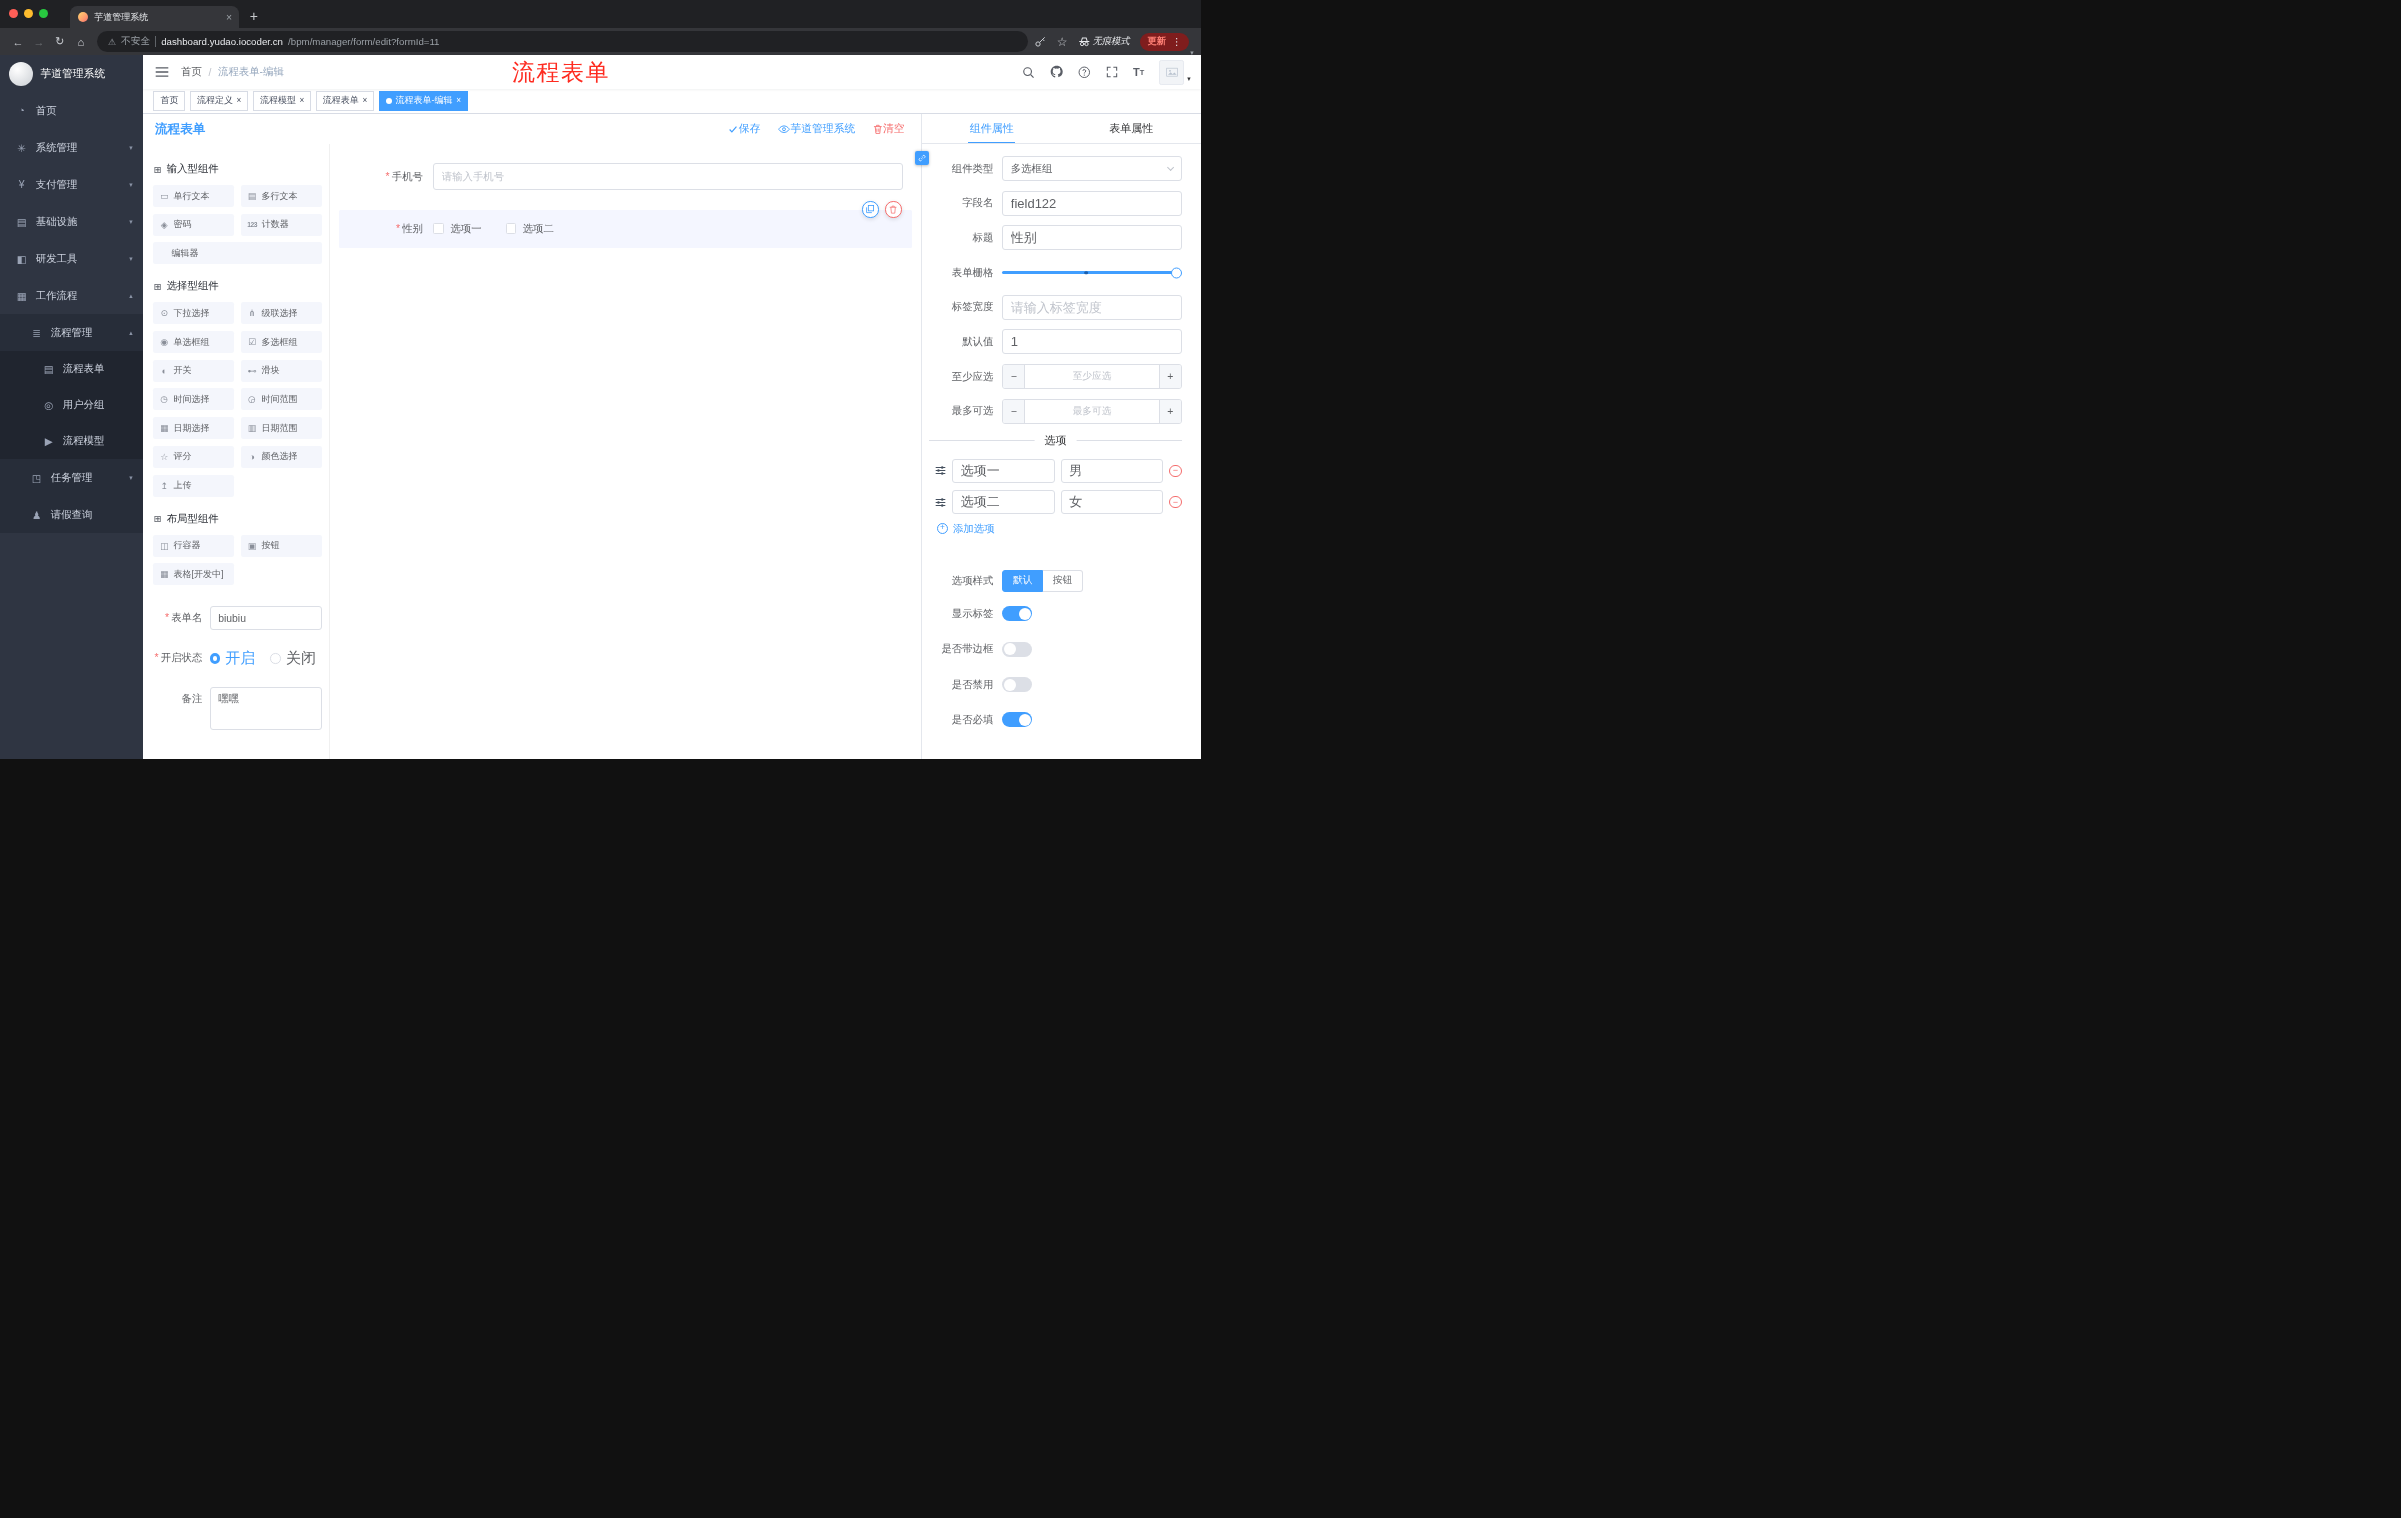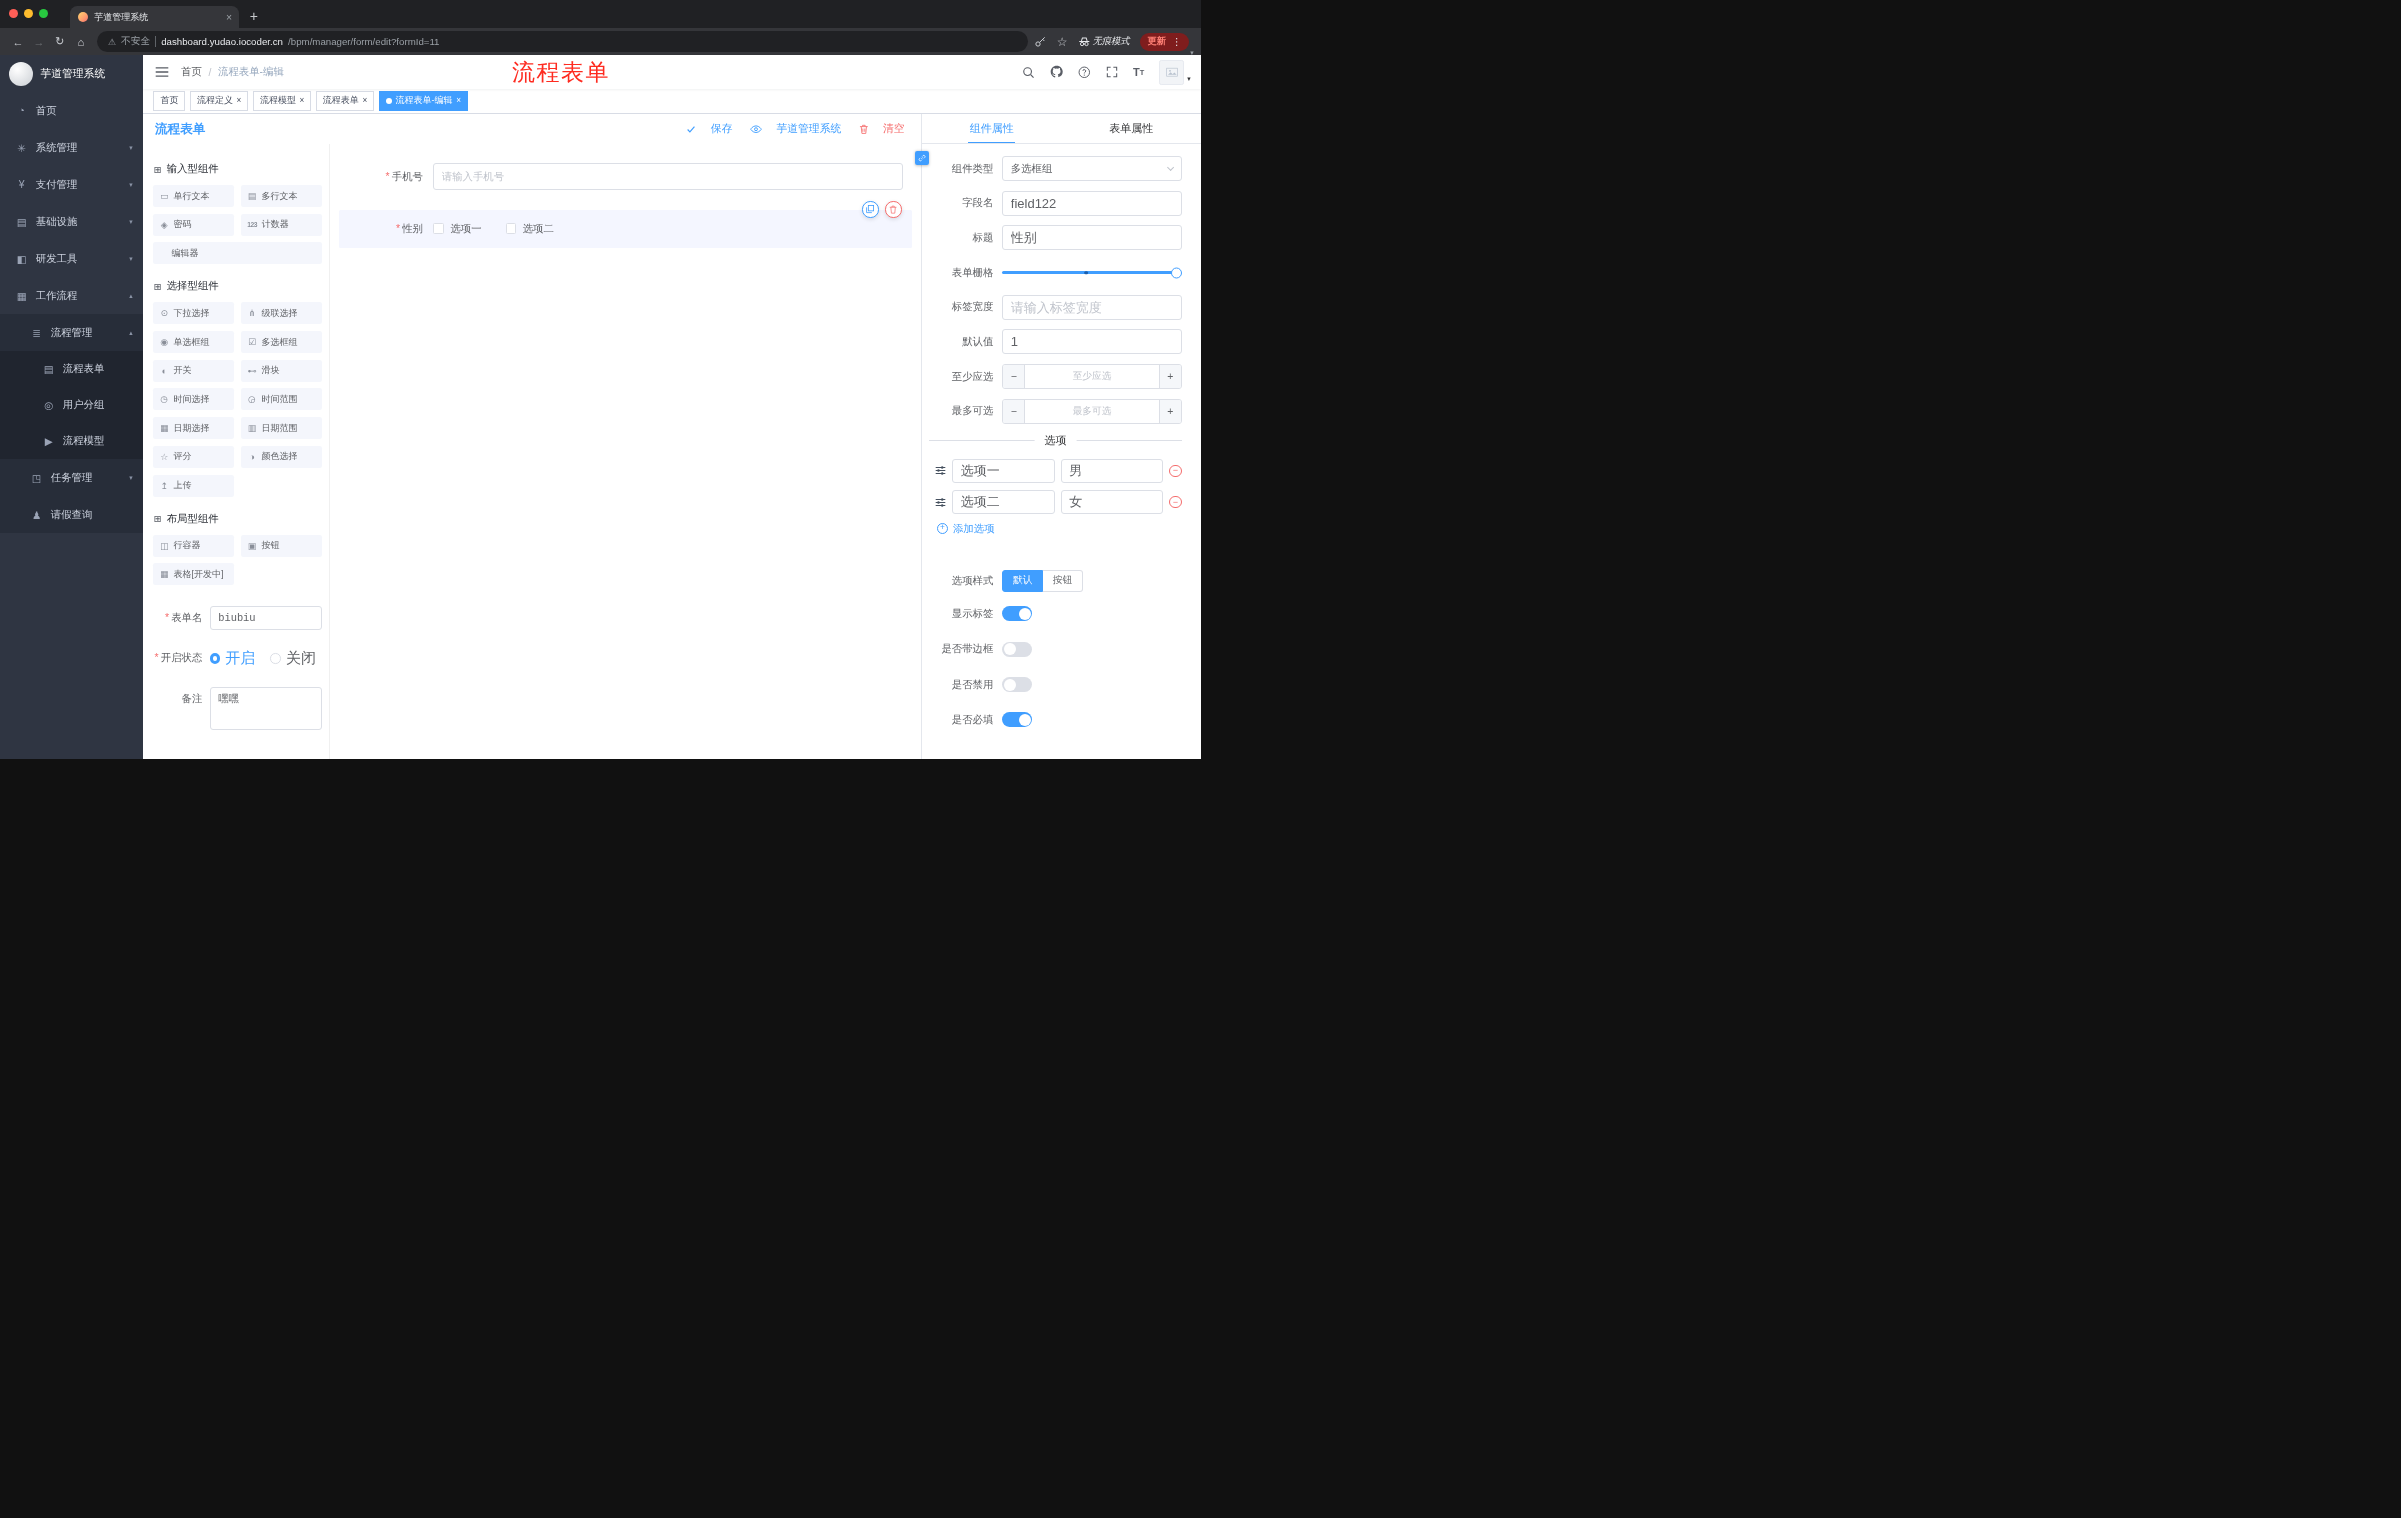--- a/index.html
+++ b/index.html
@@ -74,21 +74,21 @@
     display:flex; align-items:center; gap:3.7px; padding:0 6px; cursor:pointer; }
   .tag .tag-close { font-size:8.2px; }
   .tag.active { background:#409eff; border-color:#409eff; color:#fff; }
   .tag-dot { width:6px; height:6px; border-radius:50%; background:#fff; }
   
   .designer { flex:1; display:flex; min-height:0; }
   .designer-main { flex:1; display:flex; flex-direction:column; min-width:0; border-right:0.7px solid #e4e7ed; }
   .action-bar { height:30px; display:flex; align-items:center; padding:0 12px; flex-shrink:0; }
   .panel-title { color:#409eff; font-size:12.6px; font-weight:bold; }
   .bar-actions { margin-left:auto; display:flex; align-items:center; gap:18px; padding-right:4.5px; }
-  .bar-btn { display:flex; align-items:center; gap:14px; font-size:10.8px; color:#409eff; cursor:pointer; }
+  .bar-btn { display:flex; align-items:center; gap:0; font-size:10.8px; color:#409eff; cursor:pointer; }
   .bar-btn.danger { color:#f56c6c; }
   .designer-body { flex:1; display:flex; min-height:0; }
   
   .palette { width:187px; flex-shrink:0; border-right:0.7px solid #f0f0f0; padding:3px 7.4px 0 10.4px; overflow:hidden; }
   .pal-group-title { display:flex; align-items:center; gap:5.2px; margin:15px 0 9px; font-size:10.4px; color:#2b2f36; }
   .pg-icon { color:#5a5e66; font-size:9.7px; }
   .pal-grid { display:grid; grid-template-columns:1fr 1fr; gap:6.7px 7.4px; }
   .pal-item { height:22px; background:#f4f6fc; border-radius:2.2px; display:flex; align-items:center;
     gap:4.5px; padding:0 3px 0 6px; font-size:9px; color:#606266; cursor:move; white-space:nowrap; }
   .pi-icon { min-width:9.7px; text-align:center; color:#8a8f99; font-size:9px; }
@@ -98,21 +98,21 @@
   .meta { margin-top:21px; }
   .meta-row { display:flex; align-items:flex-start; margin-bottom:16.3px; }
   .meta-label { width:49px; flex-shrink:0; text-align:right; margin-right:7.4px; font-size:10.4px; color:#606266; padding-top:5.2px; }
   .meta-row.center .meta-label { padding-top:0; }
   .meta-row.center { align-items:center; }
   .star { color:#f56c6c; margin-right:2.2px; font-style:normal; }
   .el-input { width:100%; height:24px; border:0.7px solid #dcdfe6; border-radius:3px; padding:0 7.4px;
     font-size:10.4px; color:#606266; outline:none; background:#fff; font-family:inherit; }
   .el-input::placeholder { color:#c0c4cc; }
   .meta textarea.el-input { height:43px; padding:4.5px 7.4px; resize:none; line-height:1.4; }
-  .meta-control { flex:1; min-width:0;font-family:Liberation Mono, monospace; }
+  .meta-control { flex:1; min-width:0; }
   .radio-group { display:flex; align-items:center; gap:15px; height:24px; }
   .radio { display:flex; align-items:center; gap:5.2px; cursor:pointer; }
   .rdot { width:10.4px; height:10.4px; border-radius:50%; border:0.7px solid #dcdfe6; background:#fff; }
   .radio.checked .rdot { border:3.3px solid #409eff; }
   .radio .rlabel { font-size:15px; color:#606266; }
   .radio.checked .rlabel { color:#409eff; }
   
   .canvas { flex:1; min-width:0; padding:19.3px 9px 0 9px; overflow:hidden; }
   .cv-row { display:flex; align-items:center; padding-left:36px; padding-right:9px; }
   .cv-label { width:48px; flex-shrink:0; text-align:right; margin-right:10.4px; font-size:10.4px; color:#606266; white-space:nowrap; }

